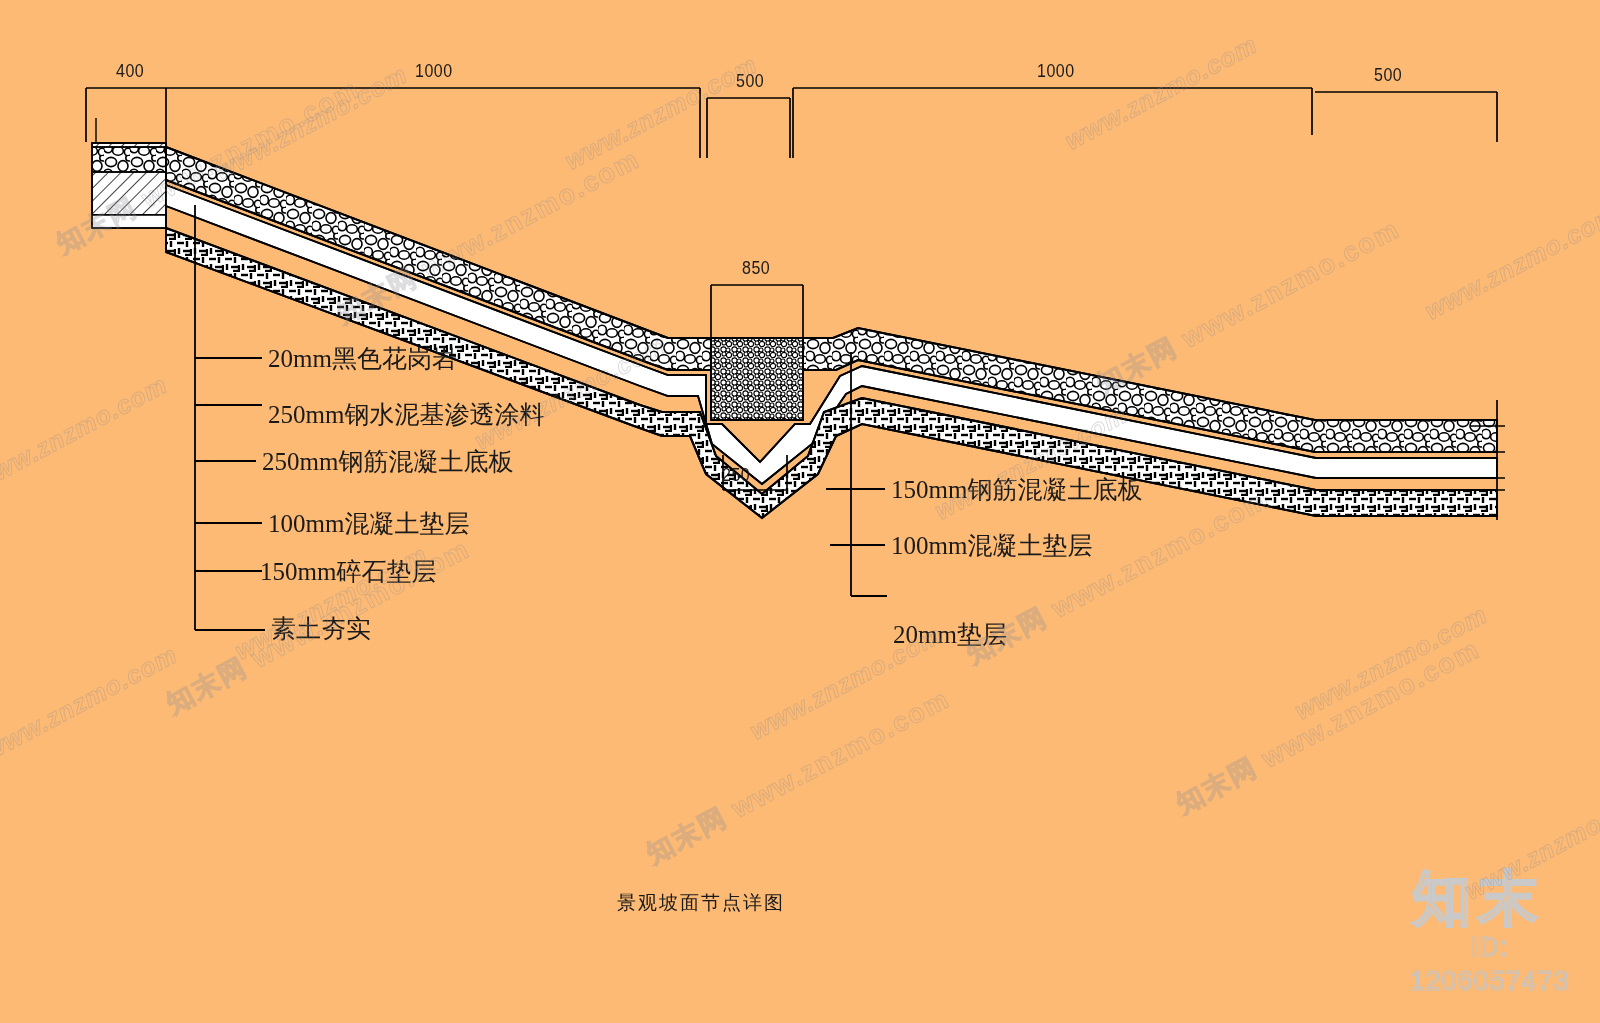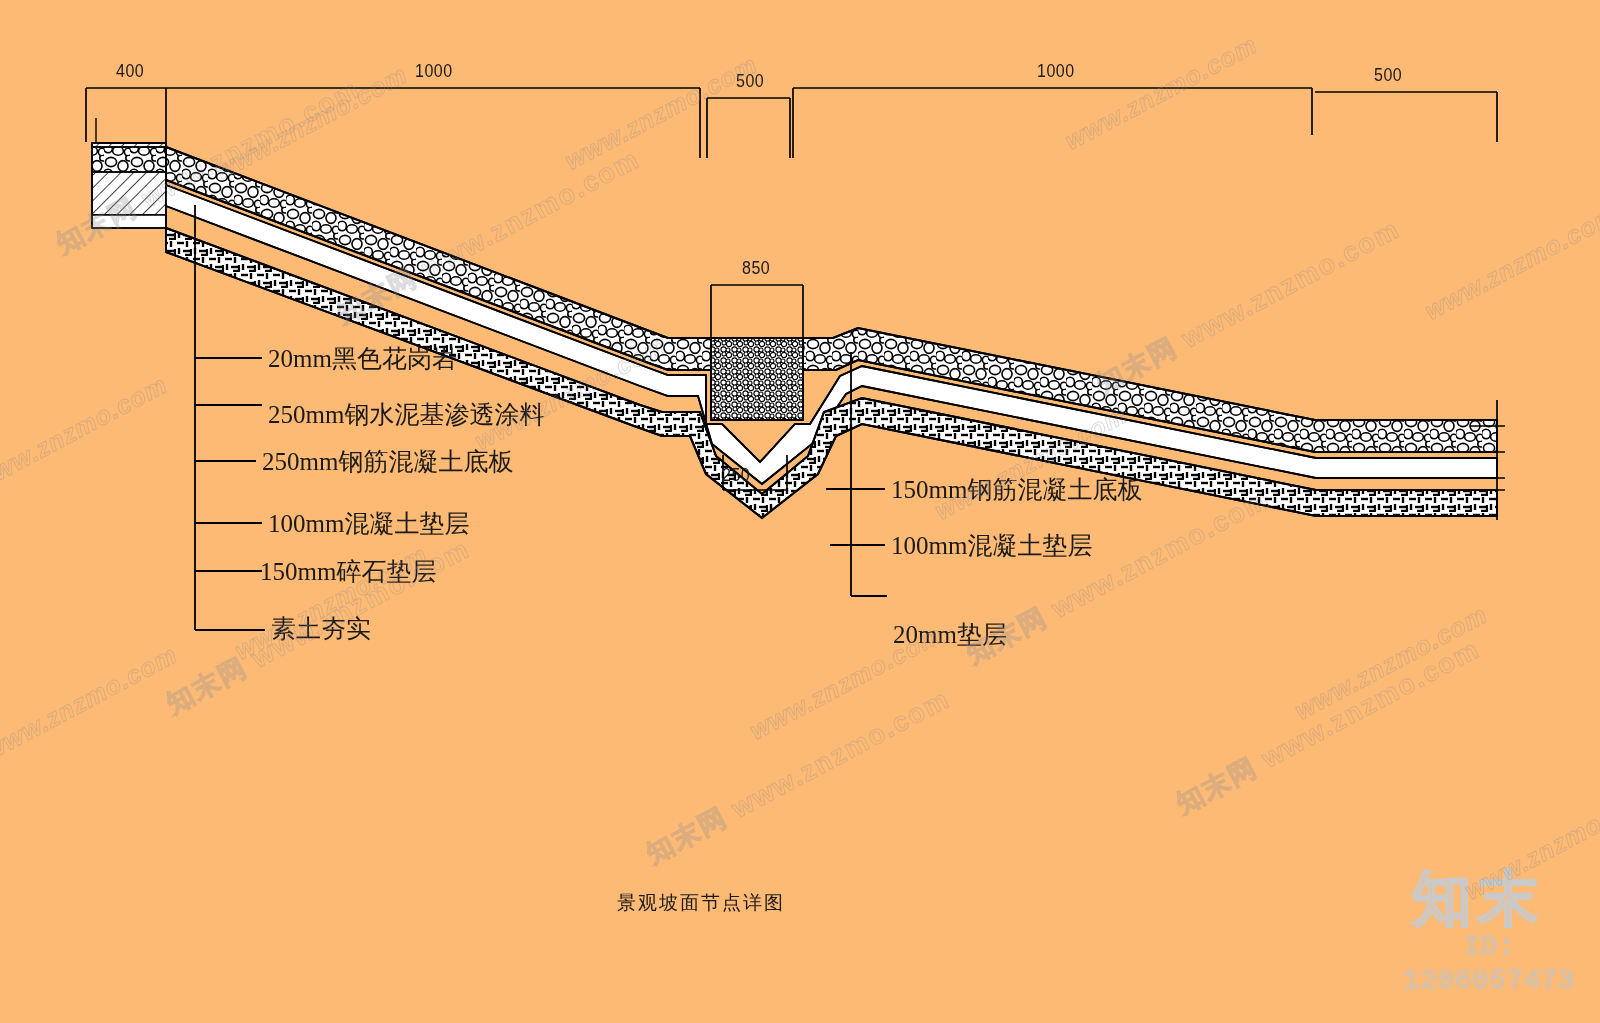--- a/index.html
+++ b/index.html
@@ -65,21 +65,21 @@
     font-family: "Liberation Sans", "DejaVu Sans", sans-serif;
     color: transparent;
     -webkit-text-stroke: 1.6px #c9c9c9;
     letter-spacing: 6px;
     font-weight: 700;
     text-align: center;
   }
   .logo-id {
     font-size: 27px;
     line-height: 34px;
-    font-family: Liberation Mono, monospace;
+    font-family: Liberation Sans, sans-serif;
     color: transparent;
     -webkit-text-stroke: 1.2px #c4c4c4;
     letter-spacing: 1px;
     margin-left: 23px;
   }
   
   #watermarks {
     position: absolute;
     left: 0; top: 0;
     width: 1600px; height: 1023px;

